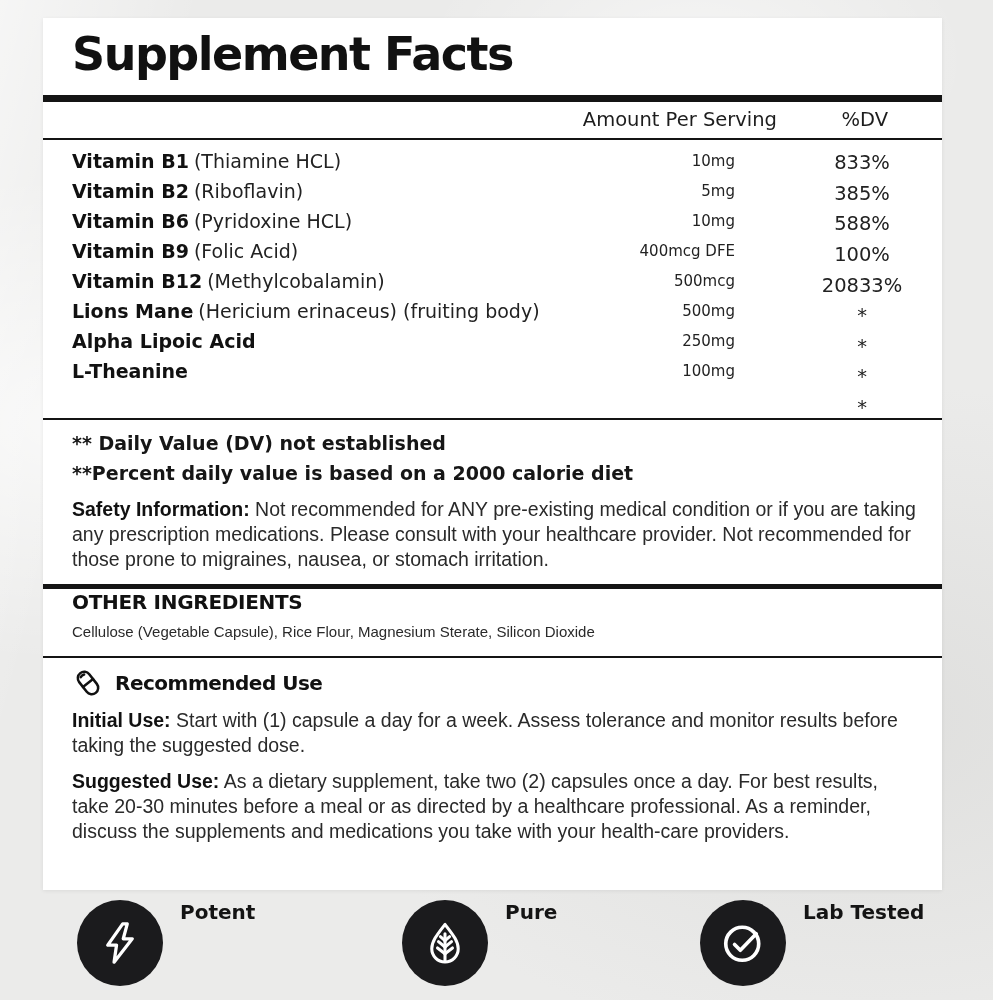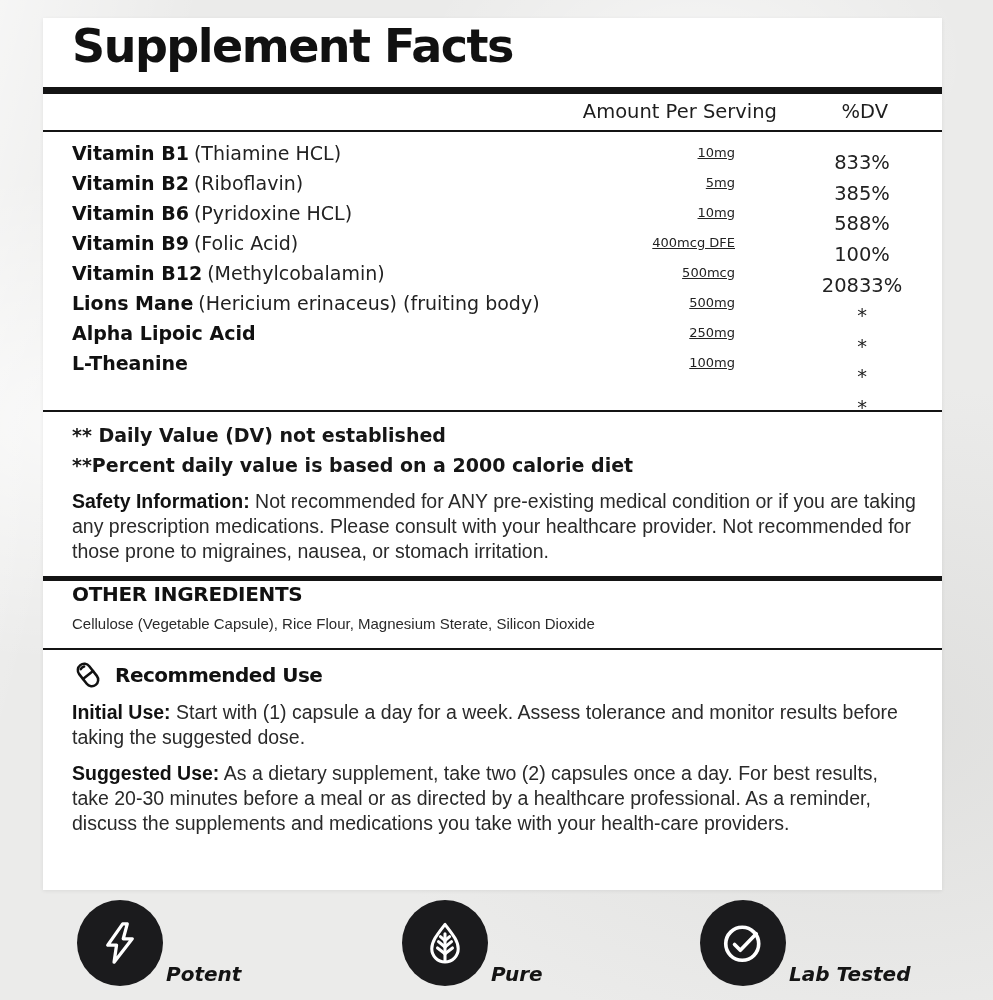--- a/index.html
+++ b/index.html
@@ -12,21 +12,21 @@
       radial-gradient(620px 420px at 6% 42%, rgba(255,255,255,.65), rgba(255,255,255,0) 58%),
       radial-gradient(900px 560px at 88% 72%, rgba(213,213,211,.55), rgba(213,213,211,0) 60%),
       radial-gradient(500px 300px at 70% 6%, rgba(255,255,255,.5), rgba(255,255,255,0) 55%);
   }
   .card{
     position:absolute;left:43px;top:18px;width:899px;height:872px;
     background:#ffffff;box-shadow:0 1px 4px rgba(0,0,0,.07);
   }
   .px{padding-left:29px;padding-right:26px;}
   .title{
-    margin:0 29px 0;font-family:"DejaVu Sans","Liberation Sans",sans-serif;
+    margin:8px 29px 0;font-family:"DejaVu Sans","Liberation Sans",sans-serif;
     font-weight:800;font-size:46px;line-height:1.25;letter-spacing:-1.5px;color:#111;
   }
   .rule{background:#141414;margin:0;}
   .rule.thick{height:7px;margin-top:11px;}
   .rule.thick2{height:5px;margin-top:12px;}
   .rule.thin{height:2px;}
   .thead{position:relative;height:36px;}
   .thead span{
     position:absolute;bottom:7px;font-size:19.5px;color:#1d1d1d;
     font-family:"DejaVu Sans","Liberation Sans",sans-serif;
@@ -36,23 +36,22 @@
   .th-dv{right:54px;}
   .rows{padding-top:6px;height:270px;}
   .row{
     position:relative;height:30px;display:flex;align-items:center;
     font-size:19px;font-family:"DejaVu Sans","Liberation Sans",sans-serif;
   }
   .row .ing{padding-left:29px;white-space:nowrap;}
   .ing-name{font-weight:700;color:#111;}
   .ing-detail{font-weight:400;color:#222;margin-left:5px;}
   .amount{
-    position:absolute;right:207px;white-space:nowrap;font-size:13px;color:#222;
-    font-family:"DejaVu Sans","Liberation Sans",sans-serif;
-    text-decoration:underline;
+    position:absolute;right:207px;white-space:nowrap;font-size:15px;color:#222;
+    font-family:"DejaVu Sans","Liberation Sans",sans-serif;
   }
   .dv-col{
     position:absolute;top:133px;right:20px;width:120px;height:269px;
     display:flex;flex-direction:column;justify-content:space-between;align-items:center;
   }
   .dv{
     font-size:19.5px;color:#222;line-height:24px;
     font-family:"DejaVu Sans","Liberation Sans",sans-serif;
   }
   .rule.after-rows{margin-top:2px;}
@@ -76,21 +75,21 @@
     margin-top:9px;display:flex;align-items:center;gap:11px;
   }
   .use-head .icon{width:32px;height:32px;flex:0 0 auto;display:block;}
   .use-title{
     font-family:"DejaVu Sans","Liberation Sans",sans-serif;
     font-weight:800;font-size:20px;color:#111;letter-spacing:-0.5px;
   }
   .initial{margin-top:9px;}
   .suggested{margin-top:11px;}
   .badges{position:absolute;left:0;top:900px;width:993px;height:90px;}
-  .badge{position:absolute;top:0;display:flex;align-items:flex-end;gap:3px;font-style:italic;}
+  .badge{position:absolute;top:0;display:flex;align-items:flex-start;gap:17px;}
   .badge-potent{left:77px;}
   .badge-pure{left:402px;}
   .badge-lab{left:700px;}
   .badge .disc{
     width:86px;height:86px;border-radius:50%;background:#1b1b1d;
     display:flex;align-items:center;justify-content:center;
   }
   .badge .disc svg{width:46px;height:46px;display:block;}
   .badge-label{
     font-family:"DejaVu Sans","Liberation Sans",sans-serif;

